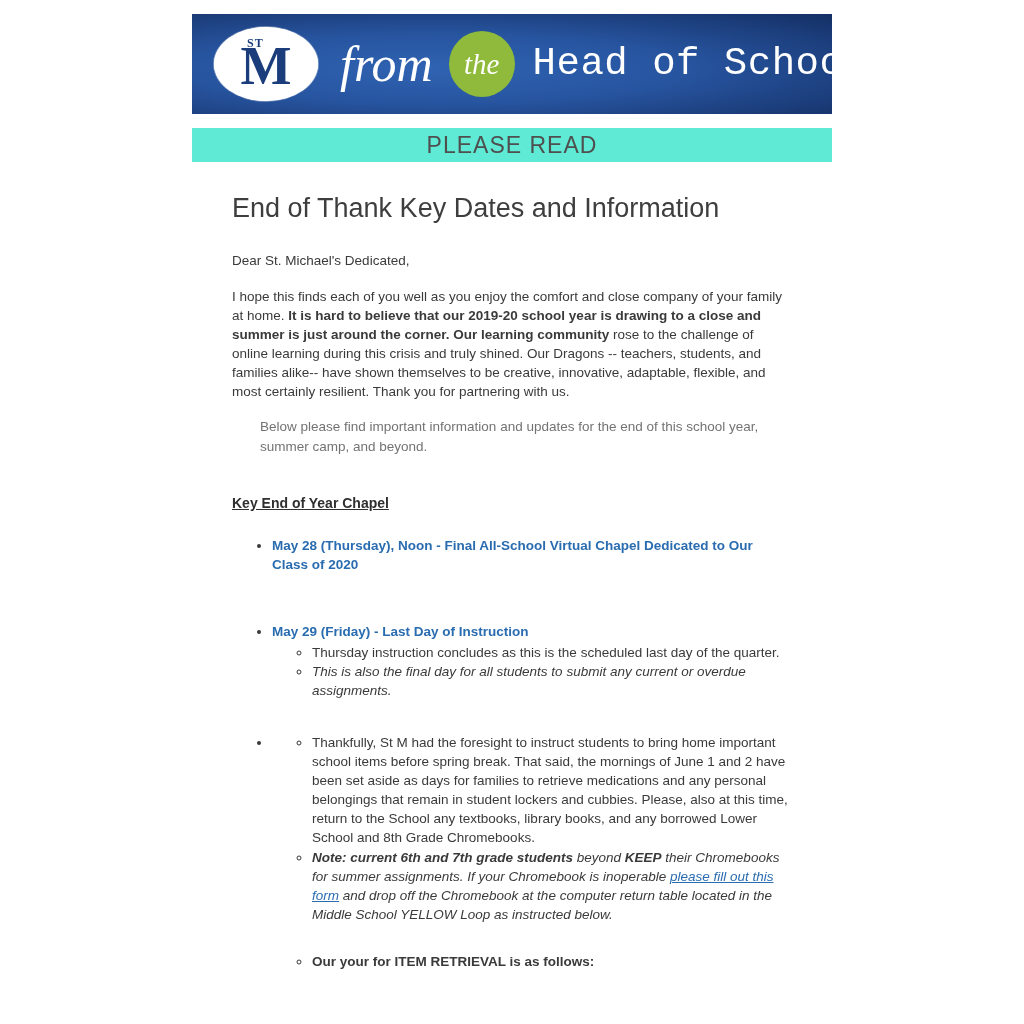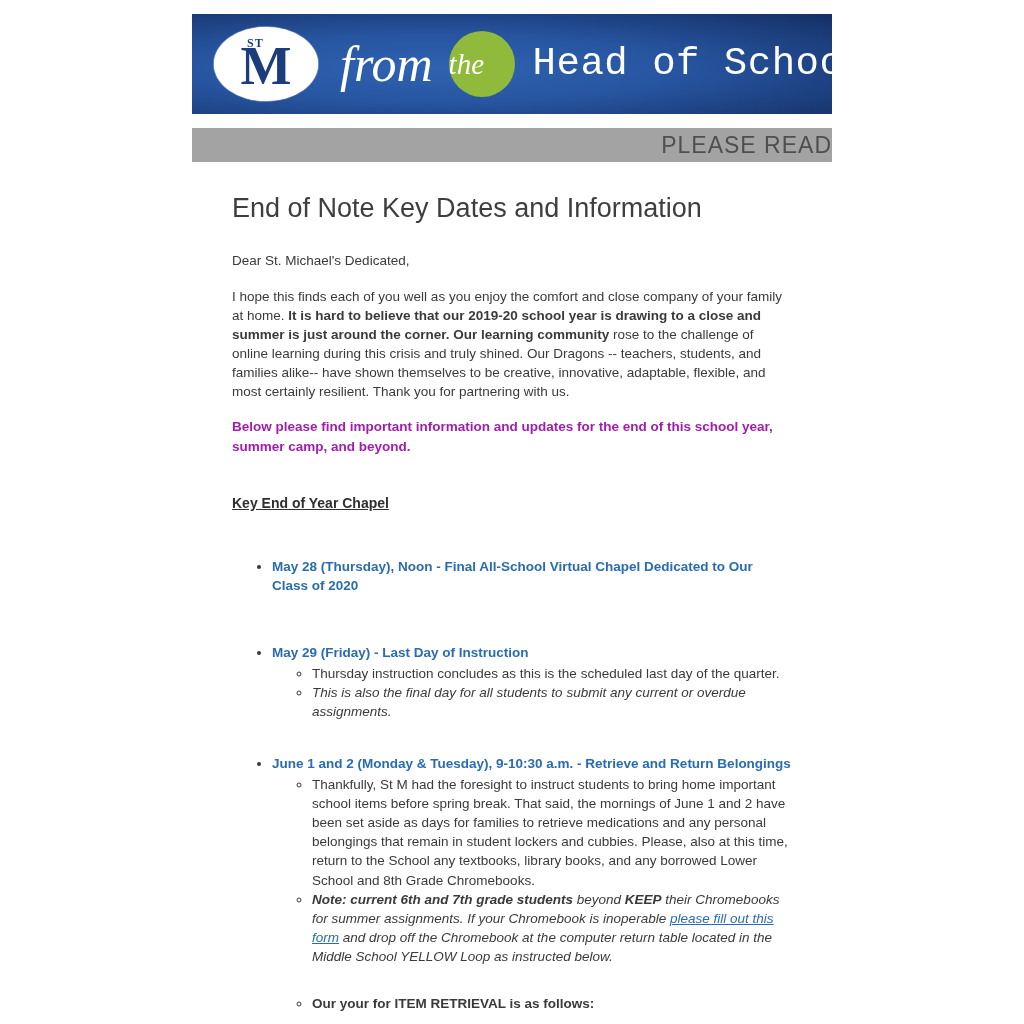--- a/index.html
+++ b/index.html
@@ -32,54 +32,54 @@
     position:absolute; top:9px; left:33px;
     font-family:"Liberation Serif", serif;
     font-size:12px; letter-spacing:1px; color:#1c3d7c; font-weight:bold;
   }
   .from-word {
     font-family:"Liberation Serif", serif; font-style:italic;
     color:#ffffff; font-size:50px; margin-left:22px;
   }
   .the-circle {
     width:66px; height:66px; border-radius:50%; background:#8fba3c;
-    display:flex; align-items:center; 
+    display:flex; align-items:center; justify-content:center;
     margin-left:16px; flex:0 0 auto;
   }
   .the-word {
     font-family:"Liberation Serif", serif; font-style:italic;
     color:#ffffff; font-size:29px;
   }
   .hos-title {
     font-family:Liberation Mono, monospace; color:#ffffff;
     font-size:39px; margin-left:18px; letter-spacing:.5px; white-space:nowrap;
   }
 
   
   .please-read {
-    margin-top:14px; height:34px; background:#a3a3a3;
-    display:flex; align-items:center; justify-content:flex-end;
+    margin-top:14px; height:34px; background:#5eead4;
+    display:flex; align-items:center; justify-content:center;
   }
   .please-read span { font-size:23px; color:#4f4f4f; letter-spacing:1px; }
 
   
   .content { padding:28px 40px 0; font-size:13.5px; line-height:1.42; }
   h1.article-title {
     font-size:27px; font-weight:400; color:#3e3e3e;
     margin:2px 0 27px; line-height:1.2;
   }
   p { margin:0 0 16px; }
-  .bold { font-weight:bold; color:#a21caf; }
+  .bold { font-weight:normal; color:#737373;margin-left:28px; }
   .section-heading {
     font-weight:bold; color:#2f2f2f; text-decoration:underline;
     margin:38px 0 0; font-size:14px;
   }
 
   ul { list-style-position:outside; }
-  ul.l1 { list-style-type:disc;   padding-left:40px; margin-top:43px; }
+  ul.l1 { list-style-type:disc;   padding-left:40px; margin-top:22px; }
   ul.l2 { list-style-type:circle; padding-left:40px; margin-top:2px; }
   li { margin:0; }
   li::marker { color:#3a3a3a; }
 
   .blue { color:#2a6cb0; font-weight:bold; }
   li.item1 { margin-bottom:48px; }
   li.item3 { margin-top:32px; }
   li.plan  { margin-top:28px; }
   li.italic { font-style:italic; }
   .link {
@@ -102,21 +102,21 @@
     </span>
     <span class="hos-title">Head of School</span>
   </div>
 
   <div class="please-read">
     <span>PLEASE READ</span>
   </div>
 
   <div class="content">
 
-    <h1 class="article-title">End of Note Key Dates and Information</h1>
+    <h1 class="article-title">End of Thank Key Dates and Information</h1>
 
     <p>Dear St. Michael's Dedicated,</p>
 
     <p><span>I hope this finds each of you well as you enjoy the comfort and close company of your family at home. </span><b>It is hard to believe that our 2019-20 school year is drawing to a close and summer is just around the corner.  Our learning community </b><span>rose to the challenge of online learning during this crisis and truly shined. Our Dragons -- teachers, students, and families alike-- have shown themselves to be creative, innovative, adaptable, flexible, and most certainly resilient. Thank you for partnering with us.</span></p>
 
     <p class="bold">Below please find important information and updates for the end of this school year, summer camp, and beyond.</p>
 
     <p class="section-heading">Key End of Year Chapel</p>
 
     <ul class="l1">
@@ -126,21 +126,20 @@
 
       <li>
         <span class="blue">May 29 (Friday) - Last Day of Instruction</span>
         <ul class="l2">
           <li>Thursday instruction concludes as this is the scheduled last day of the quarter.</li>
           <li class="italic">This is also the final day for all students to submit any current or overdue assignments.</li>
         </ul>
       </li>
 
       <li class="item3">
-        <span class="blue">June 1 and 2 (Monday &amp; Tuesday), 9-10:30 a.m. -  Retrieve and Return Belongings</span>
         <ul class="l2">
           <li>Thankfully, St M had the foresight to instruct students to bring home important school items before spring break. That said, the mornings of June 1 and 2 have been set aside as days for families to retrieve medications and any personal belongings that remain in student lockers and cubbies. Please, also at this time, return to the School any textbooks, library books, and any borrowed Lower School and 8th Grade Chromebooks.</li>
           <li class="italic"><b>Note: current 6th and 7th grade students</b><span> beyond </span><b>KEEP</b><span> their Chromebooks for summer assignments. If your Chromebook is inoperable </span><a class="link" href="#">please fill out this form</a><span> and drop off the Chromebook at the computer return table located in the Middle School YELLOW Loop as instructed below.</span></li>
           <li class="plan">
             <b>Our your for ITEM RETRIEVAL is as follows:</b>
             
           </li>
         </ul>
       </li>
     </ul>

